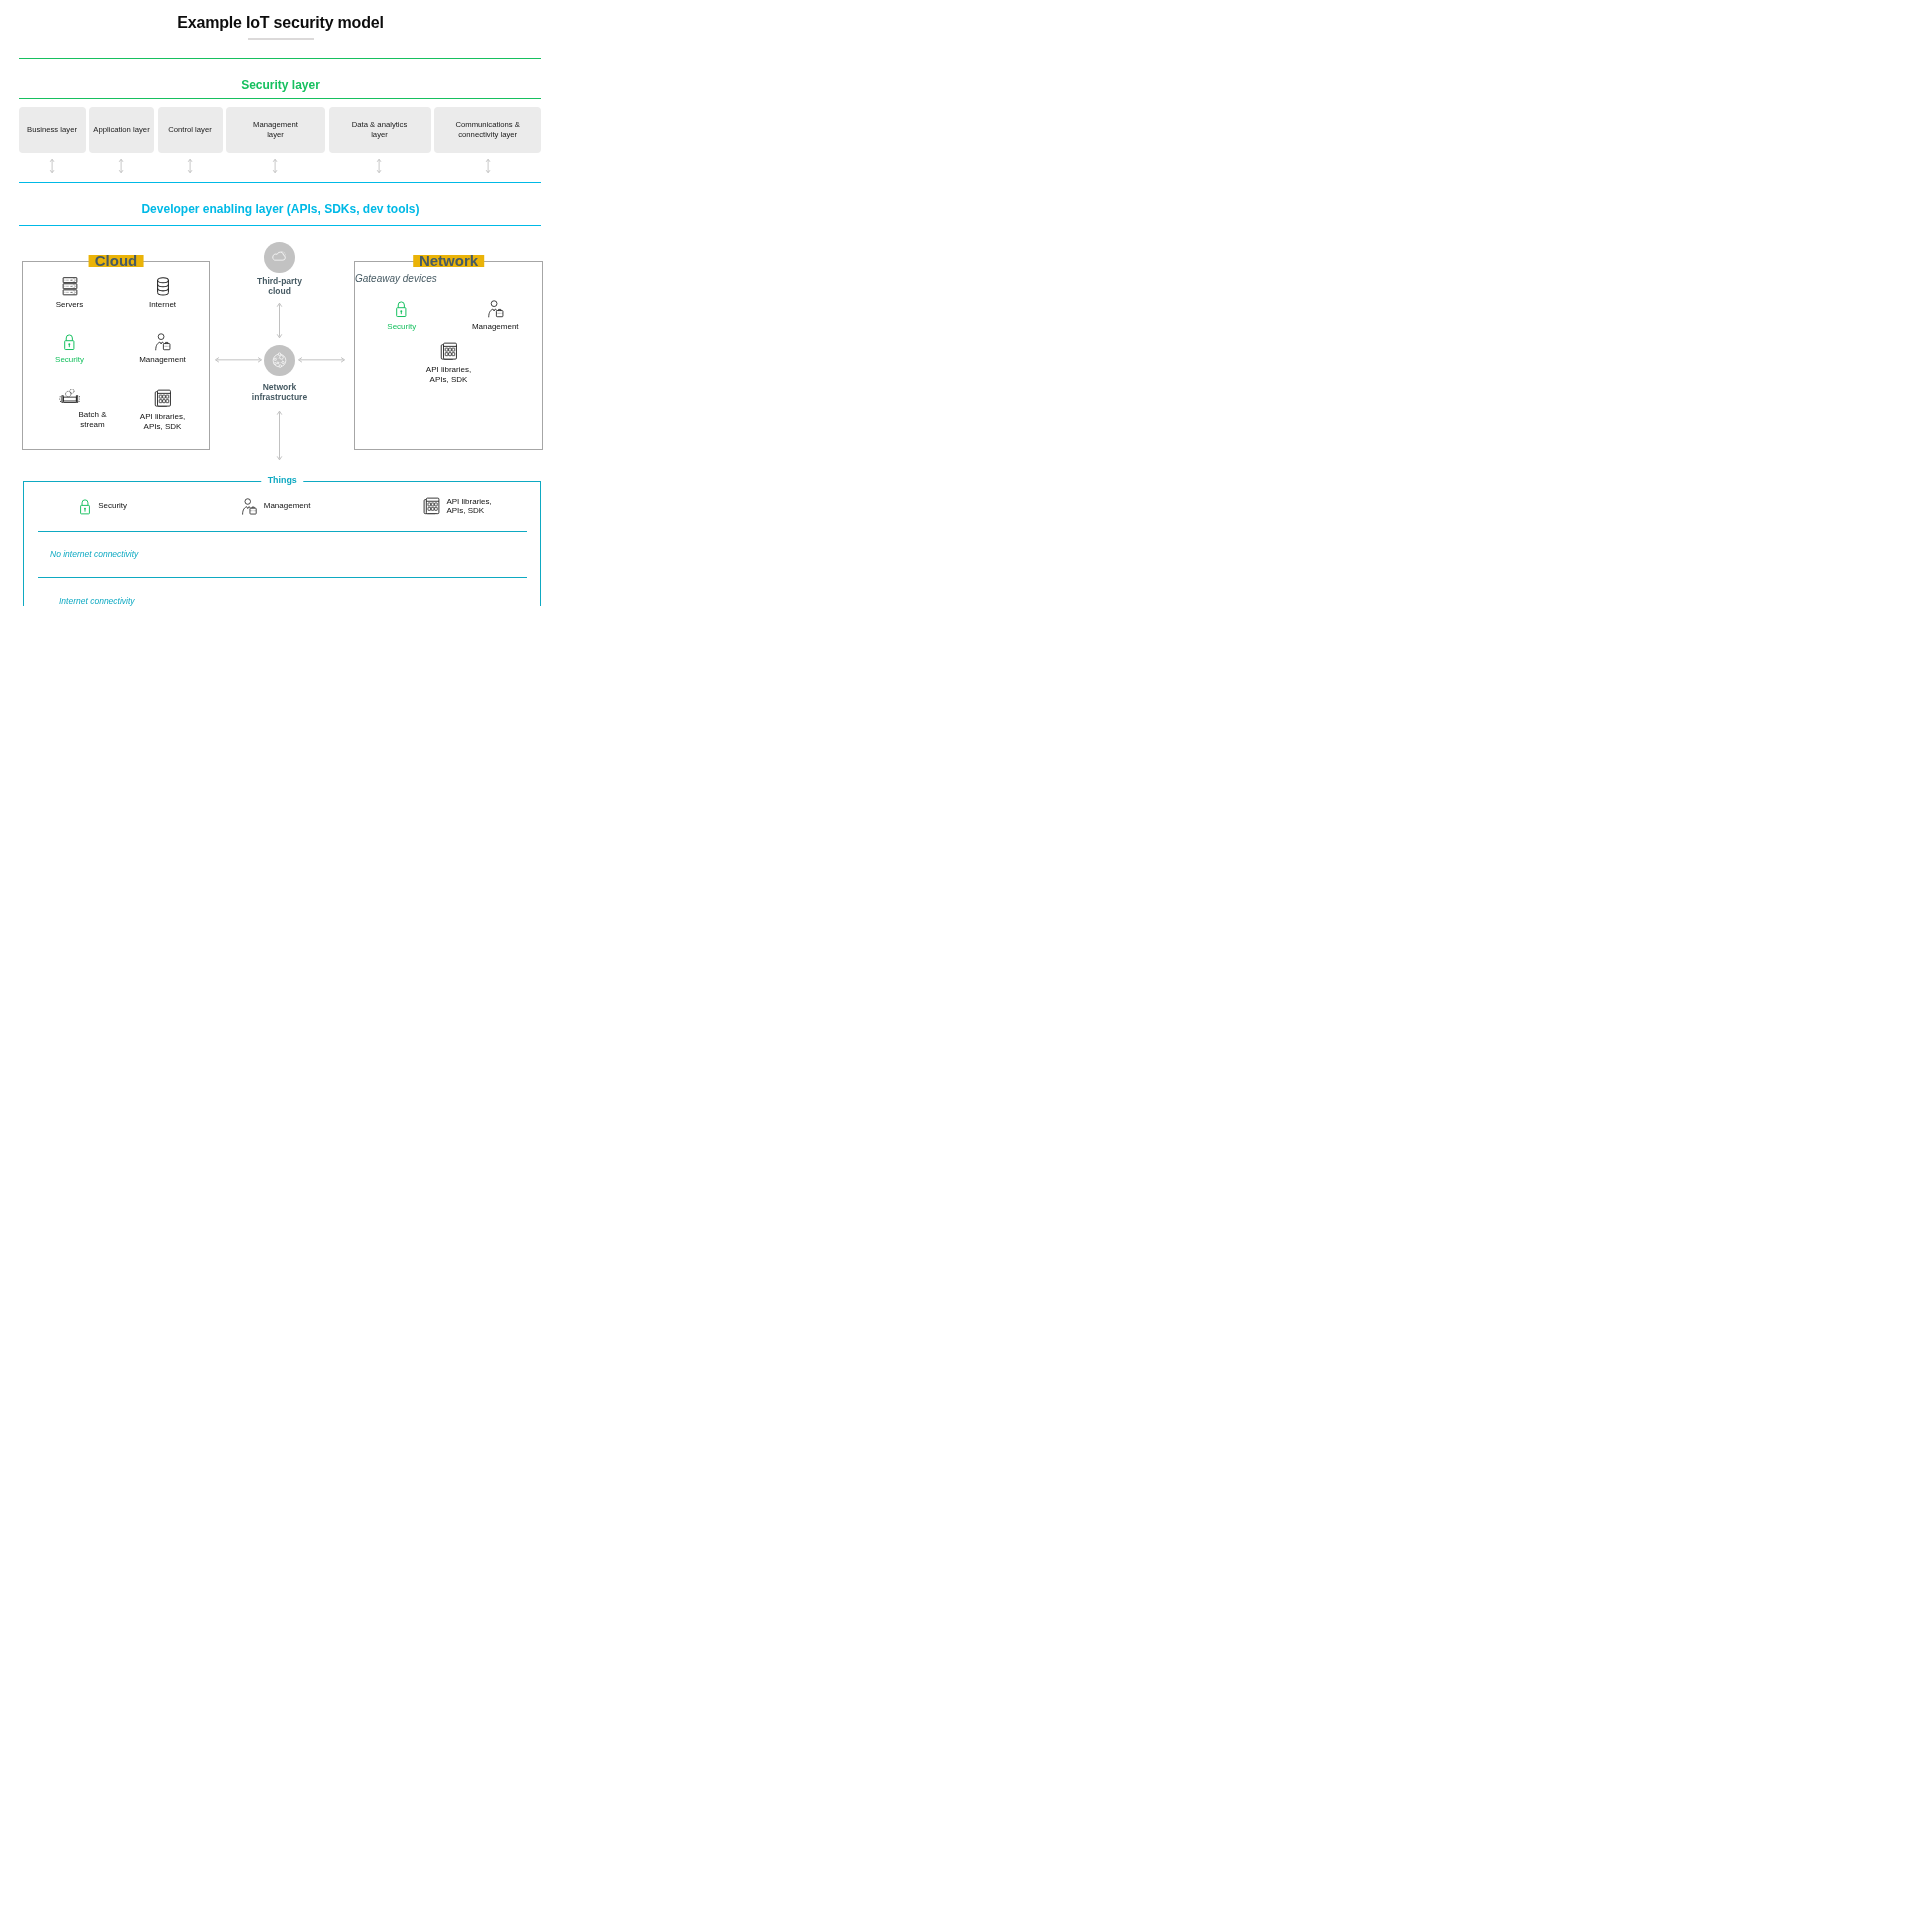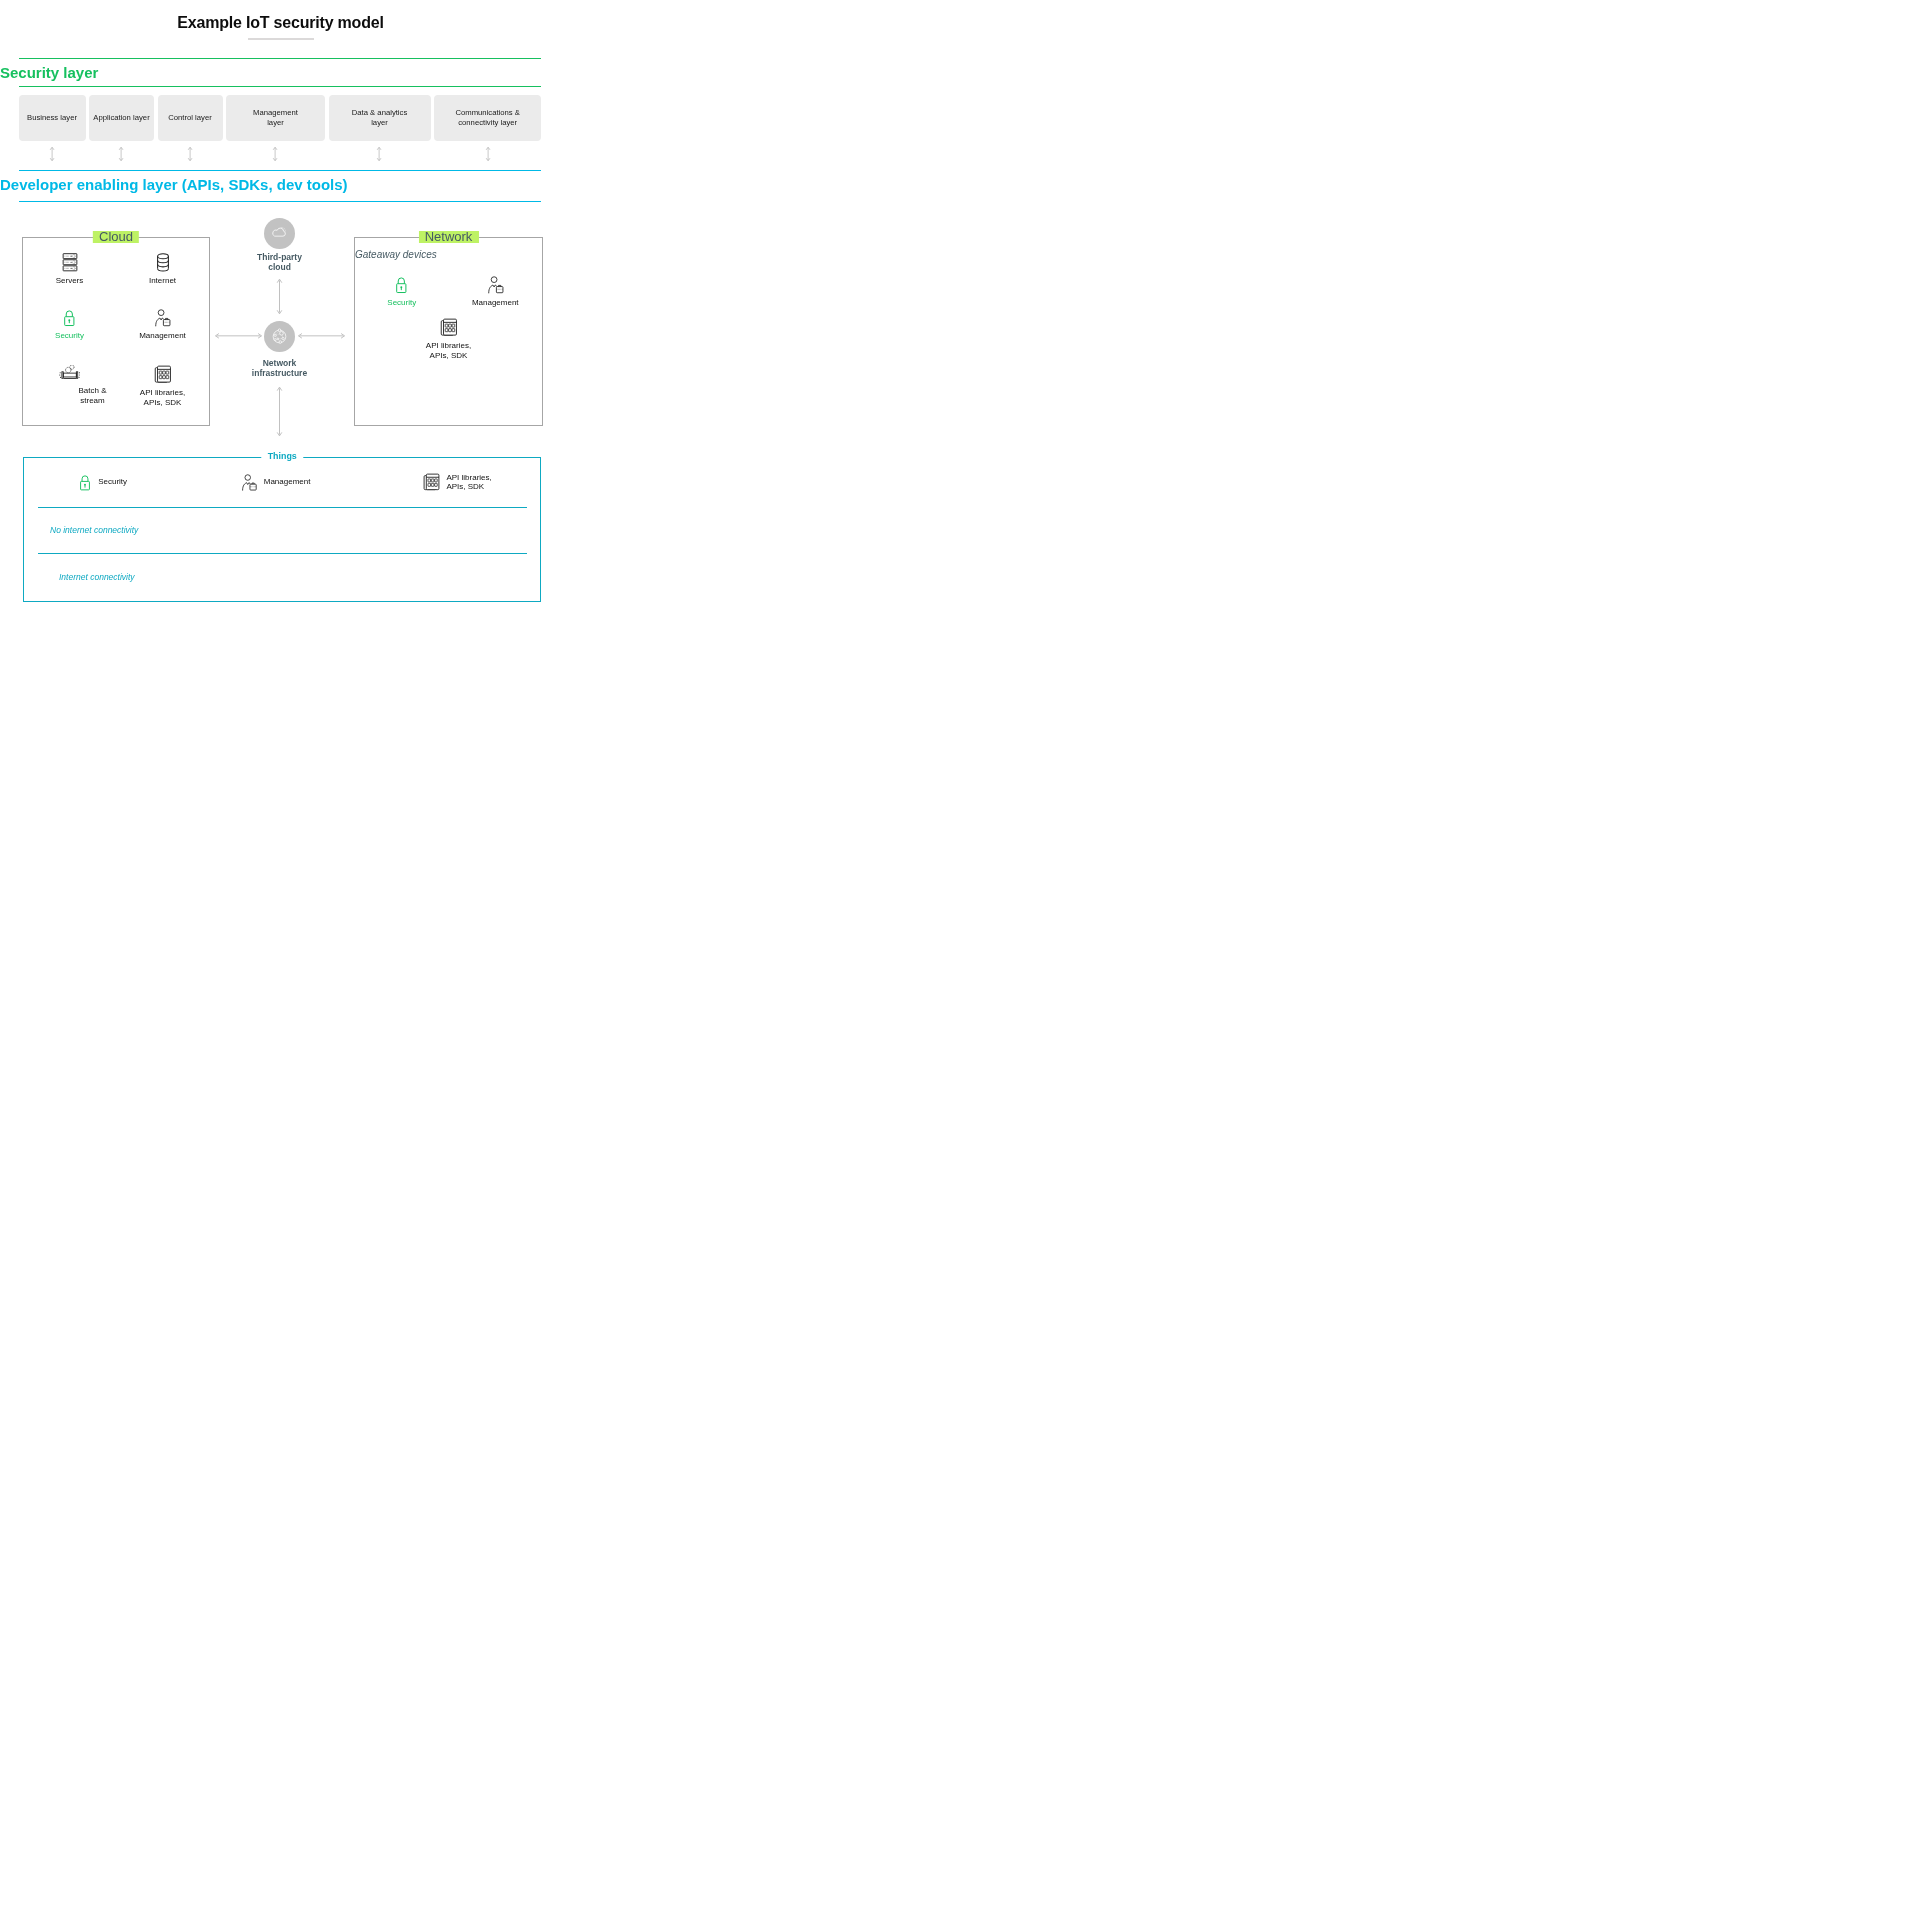--- a/index.html
+++ b/index.html
@@ -21,21 +21,21 @@
   .page-title{
     margin:14px 0 0;text-align:center;font-size:16px;font-weight:700;
     letter-spacing:-0.2px;color:#0d0d0d;line-height:18.5px;
   }
   .title-underline{width:66px;height:1.9px;background:#dbd9d9;margin:5.8px auto 0;}
   .hr{height:0;margin:0 19.6px 0 18.5px;}
   .hr.green{border-top:1.2px solid var(--green);}
   .hr.cyan{border-top:1.2px solid var(--cyan);}
   .hr1{margin-top:17.7px;}
   .section-label{
-    text-align:left;font-size:15px;font-weight:700;line-height:10.8px;margin-top:9px;
+    text-align:center;font-size:12px;font-weight:700;line-height:10.8px;margin-top:21px;
   }
   .section-label.green{color:var(--green);}
   .section-label.cyan{color:var(--cyan);}
   .hr2{margin-top:7.3px;}
   .boxes-row{display:flex;gap:3.5px;margin:7.7px 19.6px 0 18.5px;}
   .layer-box{
     background:var(--boxfill);border-radius:3.9px;height:46px;
     display:flex;align-items:center;justify-content:center;text-align:center;
     font-size:7.7px;line-height:9.2px;color:#1a1a1a;
   }
@@ -49,21 +49,21 @@
   .ac1{flex:0 0 67px;} .ac2{flex:0 0 65px;} .ac3{flex:0 0 65px;}
   .ac4{flex:0 0 99px;} .ac5{flex:0 0 102px;} .ac6{flex:1 1 auto;}
   .hr3{margin-top:8px;}
   .hr4{margin-top:10.4px;}
   .mid{position:relative;height:244px;}
   .panel{
     position:absolute;border:0.8px solid var(--border-gray);background:#fff;
   }
   .panel-title{
     position:absolute;top:-6.5px;left:50%;transform:translateX(-50%);
-    background:#bef264;padding:0 6.2px;font-size:13px;font-weight:400;
+    background:#eab308;padding:0 6.2px;font-size:15px;font-weight:700;
     color:var(--slate);white-space:nowrap;line-height:11.6px;
   }
   .cloud-panel{left:22px;top:35px;width:186px;height:187px;}
   .cloud-grid{
     display:grid;grid-template-columns:1fr 1fr;grid-template-rows:56px 56px 56px;
     padding-top:15.4px;
   }
   .item{display:flex;flex-direction:column;align-items:center;justify-content:flex-start;}
   .item .lbl{margin-top:3.9px;font-size:8px;line-height:9.6px;text-align:center;color:#121212;}
   .lbl.narrow80{max-width:32px;margin-left:46px;}

